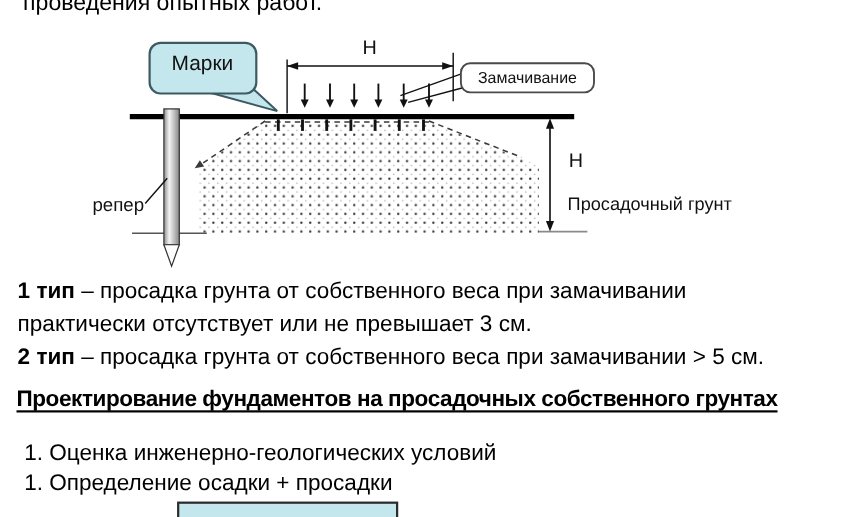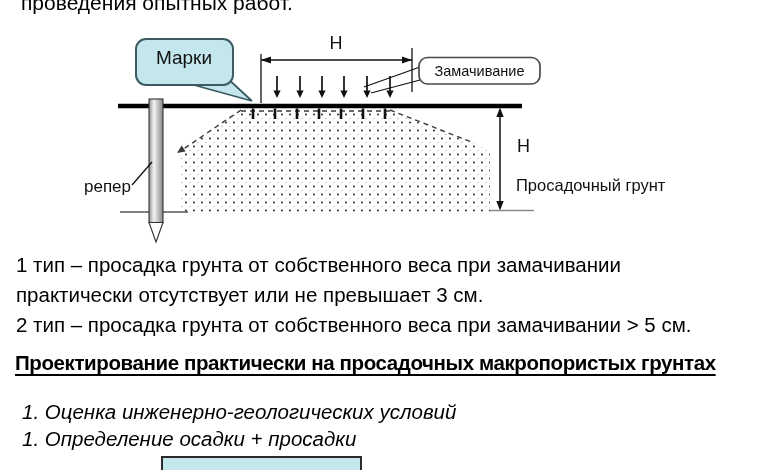--- a/index.html
+++ b/index.html
@@ -6,27 +6,27 @@
   body{
     width:780px;height:470px;position:relative;overflow:hidden;
     background:#ffffff;color:#000;
     font-family:"Liberation Sans","DejaVu Sans",sans-serif;
   }
   .abs{position:absolute;}
   .top-text{left:21px;top:-9px;font-size:21px;white-space:nowrap;}
   .diagram{left:0;top:0;width:780px;height:250px;}
   svg text{font-family:"Liberation Sans","DejaVu Sans",sans-serif;fill:#111;}
   .types{left:16px;top:250px;font-size:20.5px;line-height:30px;white-space:nowrap;}
-  .types b{font-weight:normal;}
+  .types b{font-weight:bold;}
   .section-heading{
     left:15px;top:351px;font-size:20.5px;font-weight:bold;letter-spacing:-0.4px;
     text-decoration:underline;text-decoration-thickness:2px;text-underline-offset:4px;
     white-space:nowrap;
   }
-  .steps{left:22px;top:399px;font-size:20.5px;line-height:26.5px;white-space:nowrap;font-style:italic;}
+  .steps{left:22px;top:399px;font-size:20.5px;line-height:26.5px;white-space:nowrap;}
   .bottom-box{
     left:161px;top:456px;width:197px;height:24px;
     background:#c3e7ec;border:2px solid #2b2b2b;
   }
 </style>
 </head>
 <body>
 
 <div class="abs top-text">проведения опытных работ.</div>
 
@@ -114,20 +114,20 @@
     <text x="479.5" y="75.5" font-size="14.5" text-anchor="middle">Замачивание</text>
   </g>
 </svg>
 
 <div class="abs types">
   <div><b>1 тип</b><span> – просадка грунта от собственного веса при замачивании</span></div>
   <div>практически отсутствует или не превышает 3 см.</div>
   <div><b>2 тип</b><span> – просадка грунта от собственного веса при замачивании &gt; 5 см.</span></div>
 </div>
 
-<div class="abs section-heading">Проектирование практически на просадочных макропористых грунтах</div>
+<div class="abs section-heading">Проектирование фундаментов на просадочных собственного грунтах</div>
 
 <div class="abs steps">
   <div>1. Оценка инженерно-геологических условий</div>
   <div>1. Определение осадки + просадки</div>
 </div>
 
 <div class="abs bottom-box"></div>
 
 </body></html>

